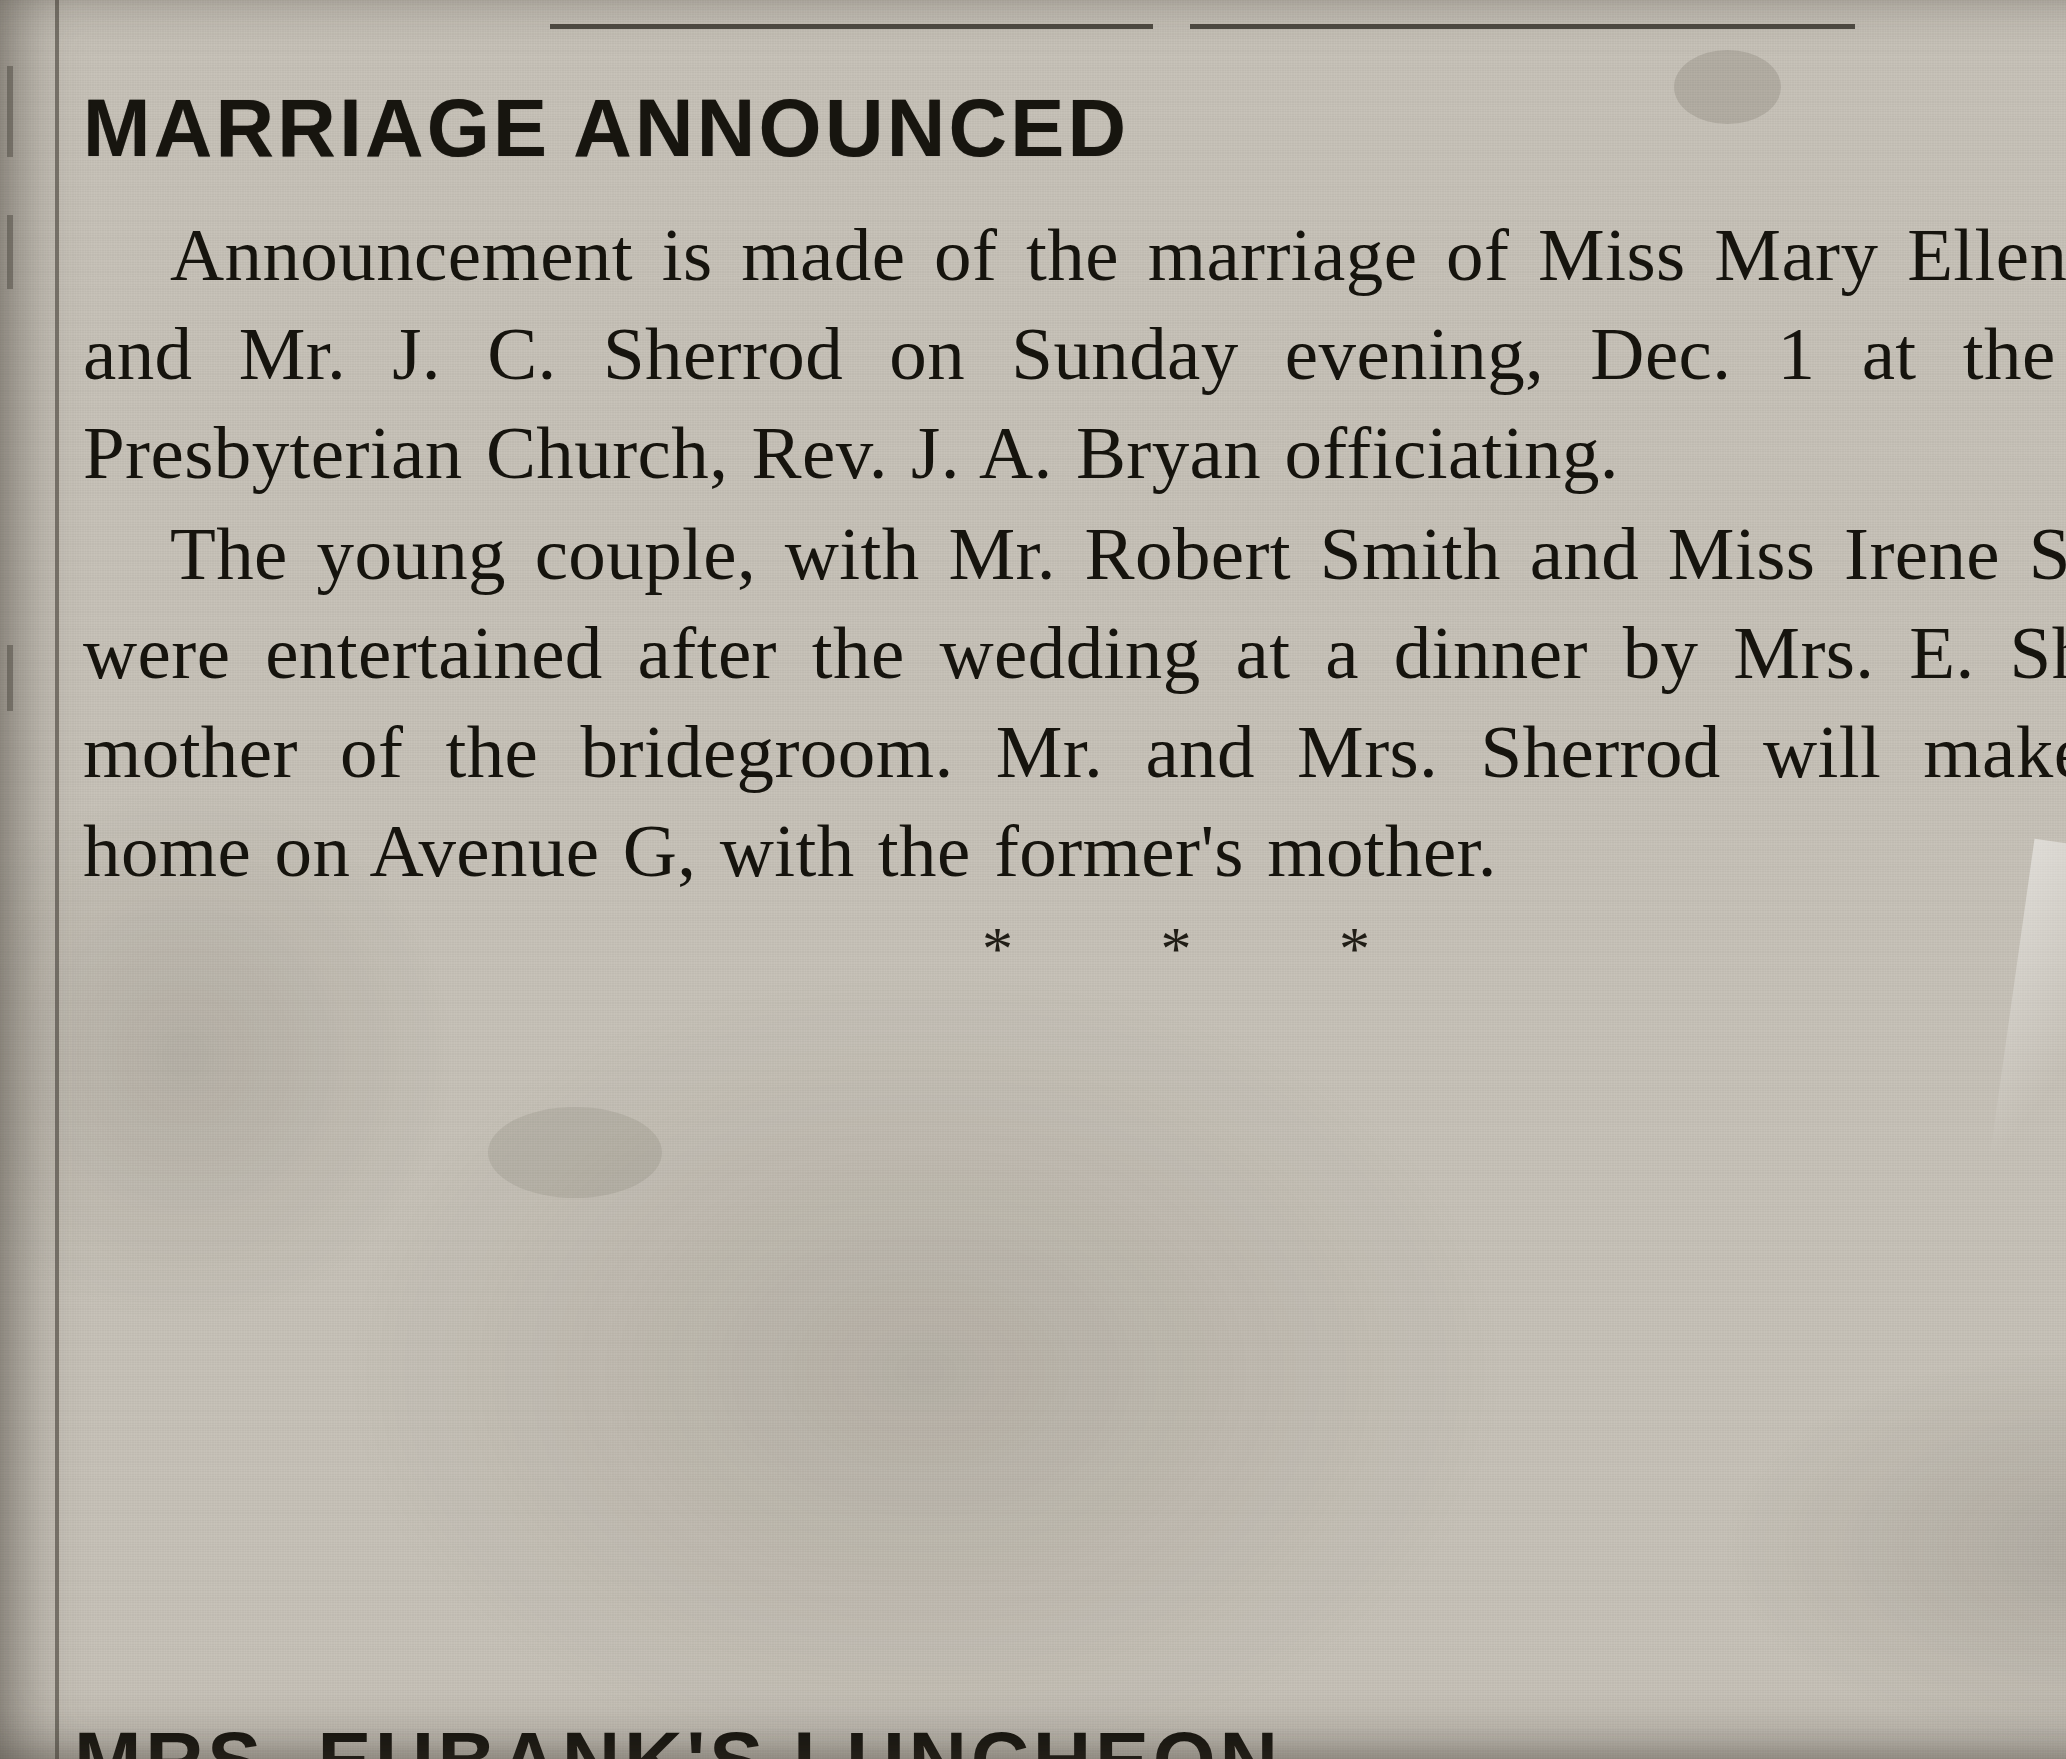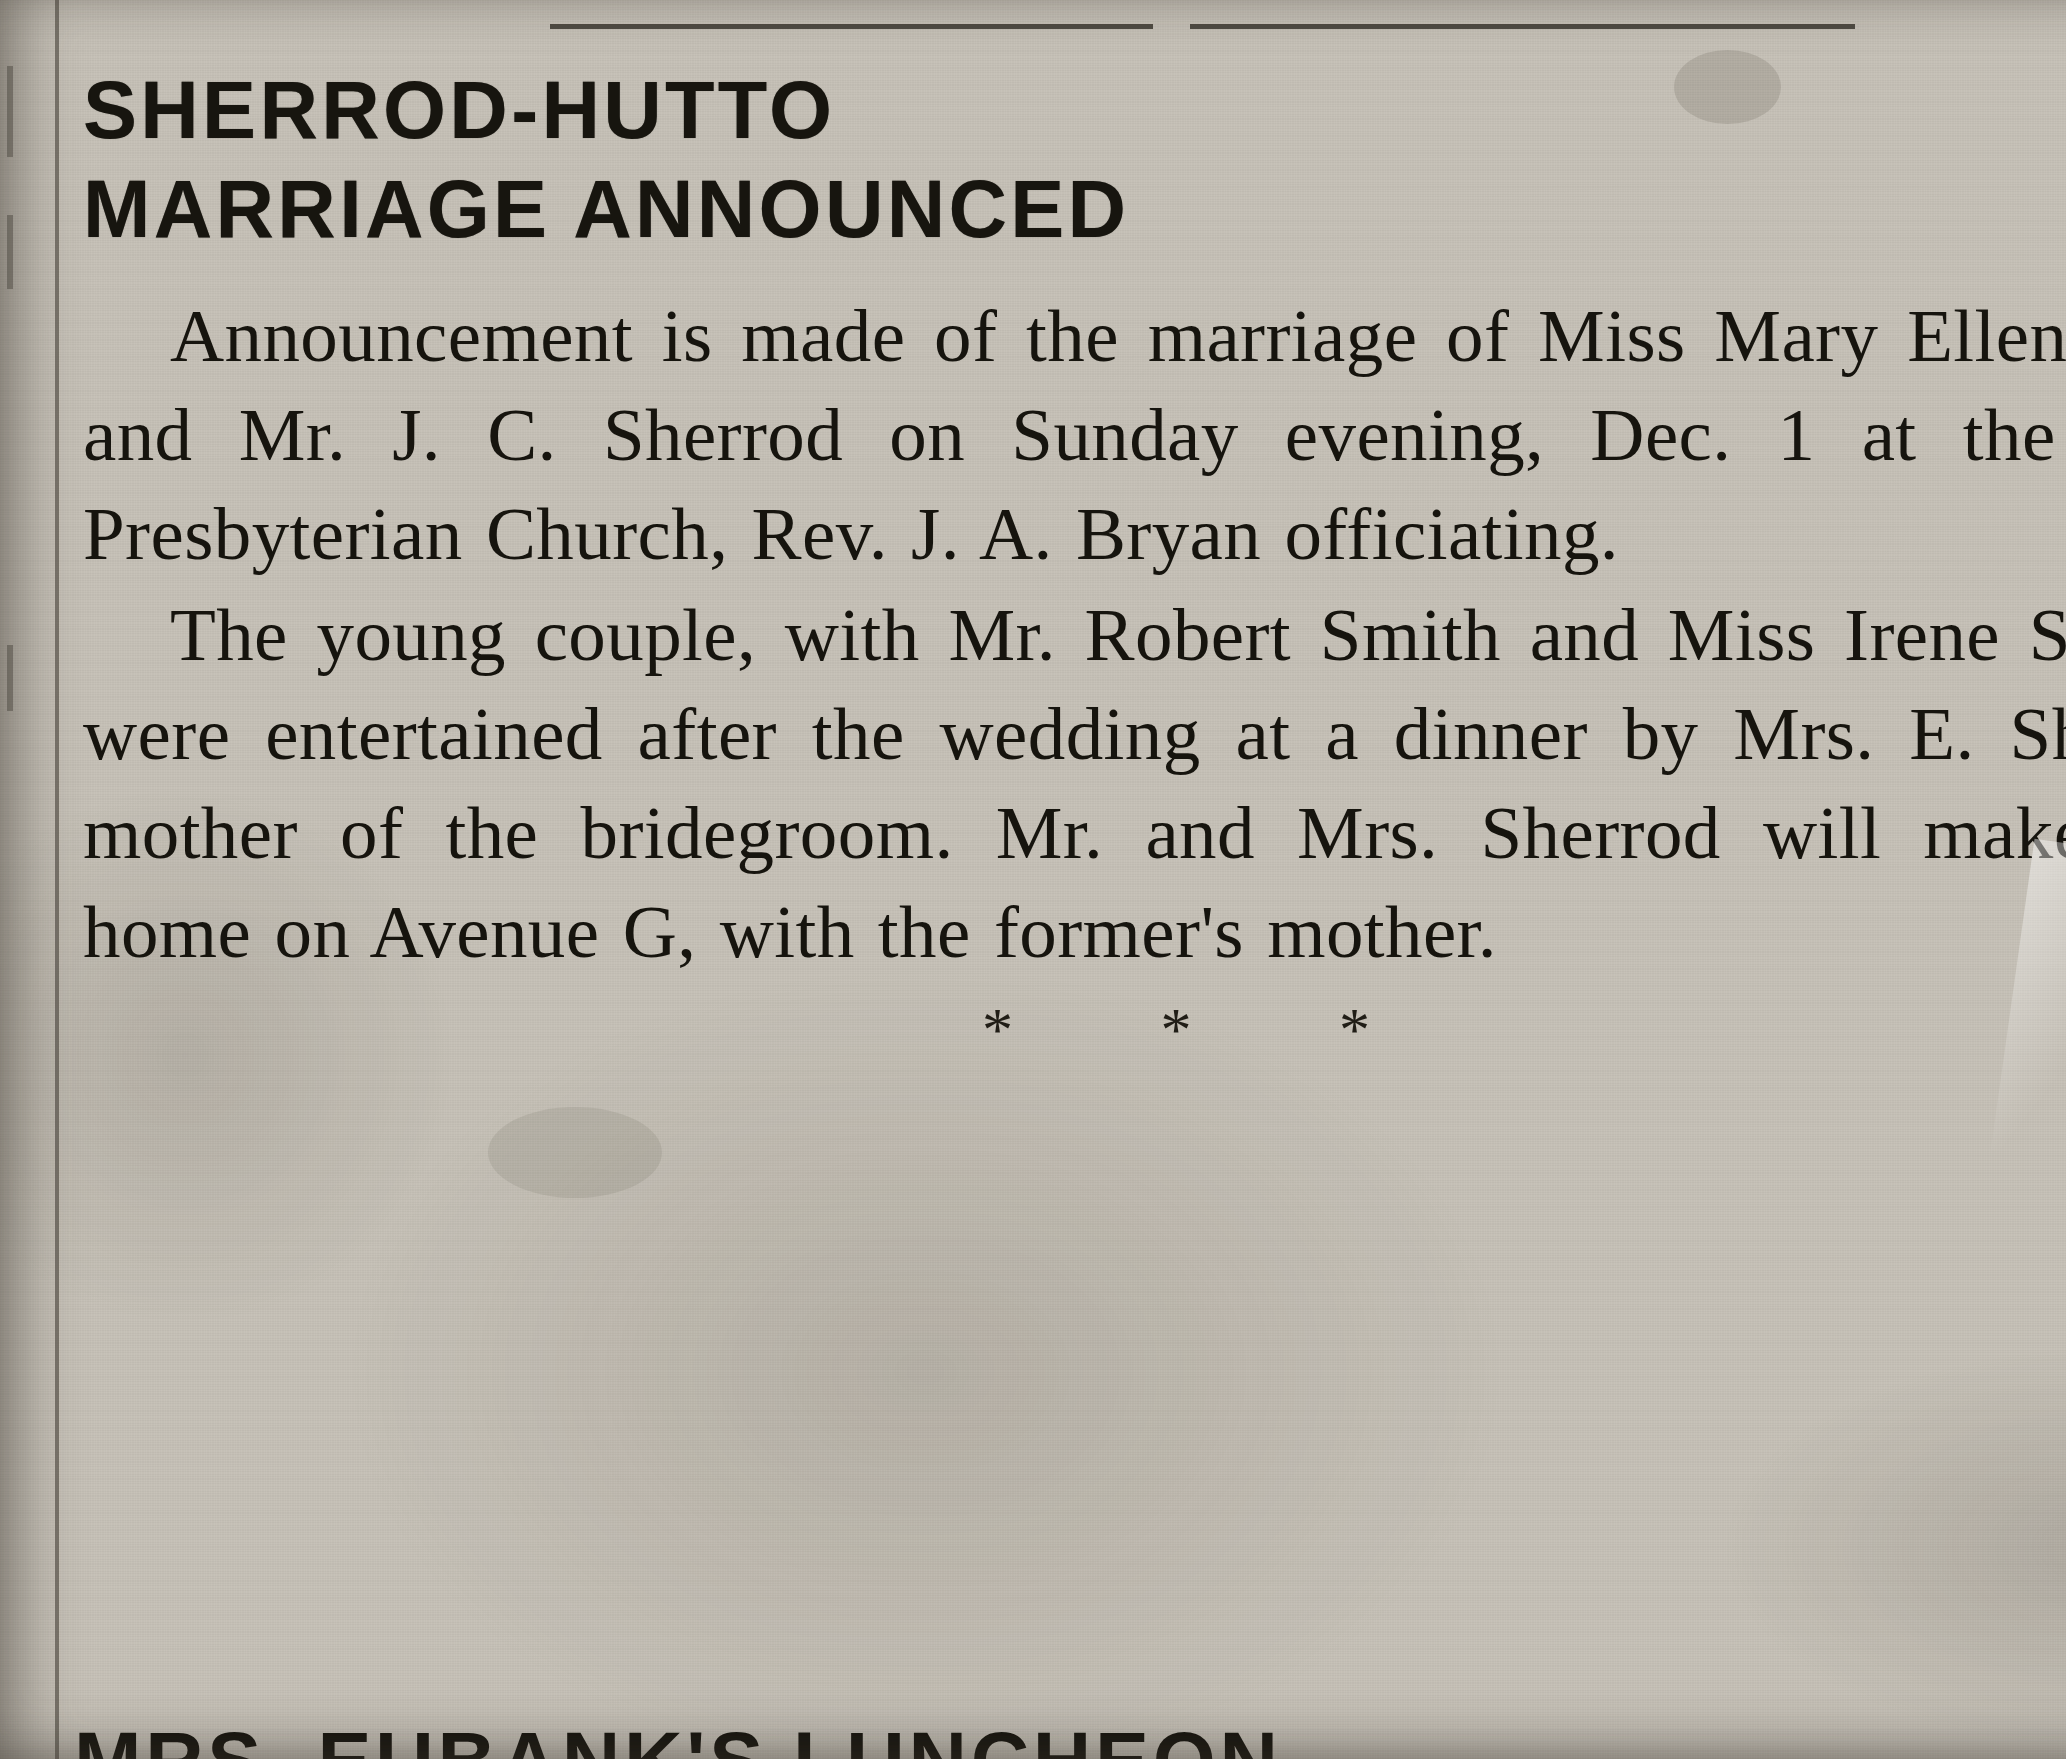--- a/index.html
+++ b/index.html
@@ -191,21 +191,20 @@
   <div class="col-rule-frag" style="top:645px;height:66px;"></div>
 
   <div class="top-rules">
     <div class="rule-a"></div>
     <div class="rule-b"></div>
   </div>
 
   <div class="article">
 
     <h1 class="headline">
-      <span>SHERROD-HUTTO</span>
       <span class="line2">MARRIAGE ANNOUNCED</span>
     </h1>
 
     <div class="body">
       <p class="para">Announcement is made of the marriage of Miss Mary Ellen Hutto and Mr. J. C. Sherrod on Sunday evening, Dec. 1 at the Third Presbyterian Church, Rev. J. A. Bryan officiating.</p>
       <p class="para">The young couple, with Mr. Robert Smith and Miss Irene Sherrod were entertained after the wedding at a dinner by Mrs. E. Sherrod, mother of the bridegroom.  Mr. and Mrs. Sherrod will make their home on Avenue G, with the former's mother.</p>
     </div>
 
     <div class="stars">*  *  *</div>
   </div>

